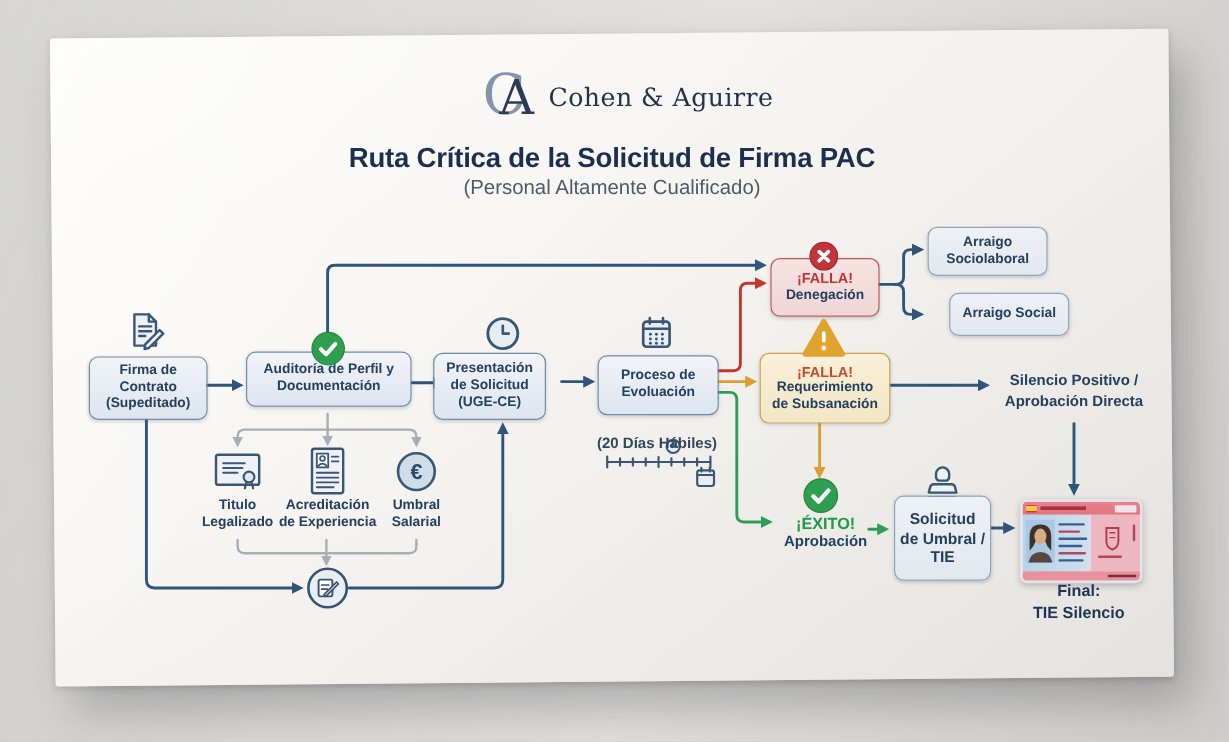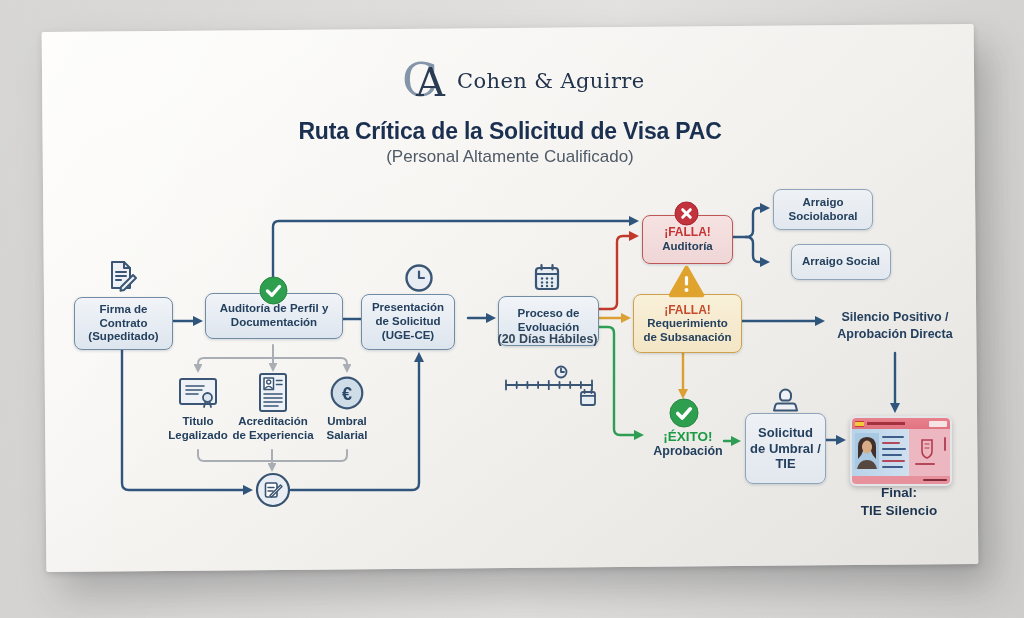--- a/index.html
+++ b/index.html
@@ -128,21 +128,21 @@
   </svg>
 
   <div class="el brand" style="left:402px;top:58px;">
     <div class="monogram">
       <span class="mc">C</span>
       <span class="ma">A</span>
     </div>
     <div class="brand-name">Cohen &amp; Aguirre</div>
   </div>
 
-  <div class="el title" style="left:200px;top:118px;width:620px;">Ruta Crítica de la Solicitud de Visa PAC</div>
+  <div class="el title" style="left:200px;top:118px;width:620px;">Ruta Crítica de la Solicitud de Firma PAC</div>
   <div class="el subtitle" style="left:200px;top:147px;width:620px;">(Personal Altamente Cualificado)</div>
 
   <div class="el" style="left:104px;top:258px;">
     <svg width="36" height="38" viewBox="0 0 36 38" fill="none" stroke="#3a5674" stroke-width="2" stroke-linecap="round" stroke-linejoin="round">
       <path d="M8 4 H20 L26 10 V30 H8 Z" fill="#eef2f6"></path>
       <path d="M20 4 V10 H26"></path>
       <path d="M12 14 H22 M12 18 H22 M12 22 H17"></path>
       <path d="M17 29 L29 17 L32 20 L20 32 L16.5 32.8 Z" fill="#eef2f6"></path>
     </svg>
   </div>
@@ -192,25 +192,25 @@
           <circle cx="14" cy="23" r="1.2"></circle>
           <circle cx="19" cy="23" r="1.2"></circle>
       </g>
     </svg>
   </div>
 
   <div class="el node" style="left:498px;top:296px;width:99px;height:48px;">
     <div>Proceso de</div>
     <div>Evoluación</div>
   </div>
-  <div class="el caption" style="left:490px;top:332px;width:115px;">(20 Días Hábiles)</div>
+  <div class="el caption" style="left:490px;top:362px;width:115px;">(20 Días Hábiles)</div>
 
   <div class="el node red" style="left:642px;top:215px;width:89px;height:47px;">
     <div class="alert-red">¡FALLA!</div>
-    <div>Auditoría</div>
+    <div>Denegación</div>
   </div>
   <div class="el" style="left:674px;top:201px;">
     <svg width="25" height="25" viewBox="0 0 25 25">
       <circle cx="12.5" cy="12.5" r="11.5" fill="#c2333e" stroke="#a32531" stroke-width="1"></circle>
       <path d="M8.7 8.7 L16.3 16.3 M16.3 8.7 L8.7 16.3" stroke="#fff" stroke-width="3" stroke-linecap="round"></path>
     </svg>
   </div>
 
   <div class="el node light" style="left:773px;top:189px;width:98px;height:39px;">
     <div>Arraigo</div>

